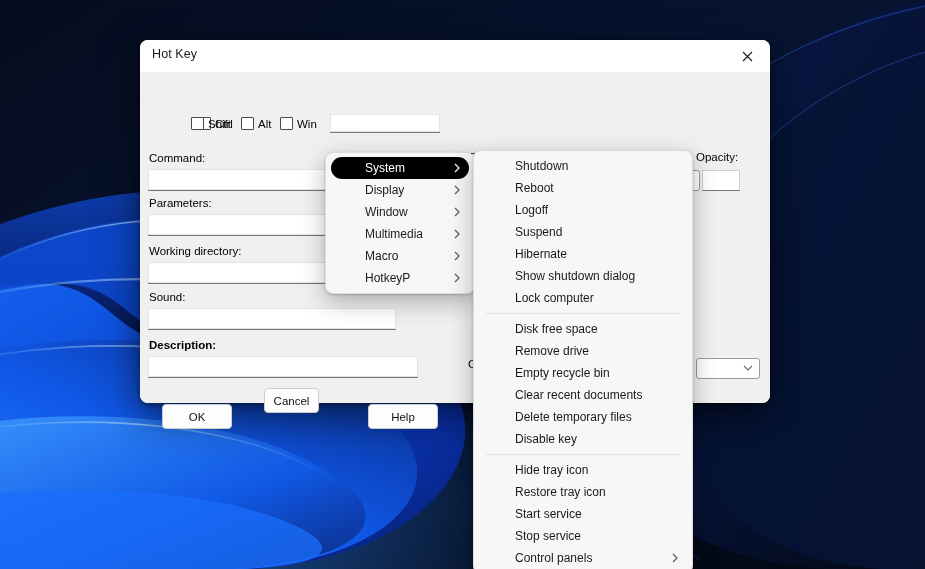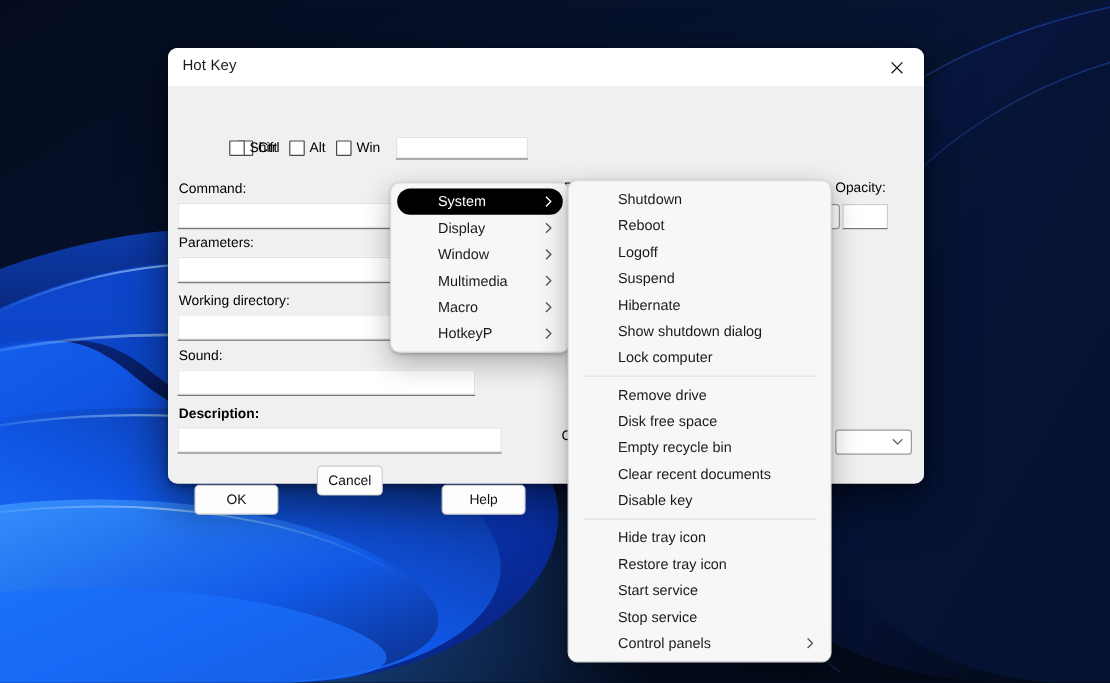--- a/index.html
+++ b/index.html
@@ -340,32 +340,35 @@
   <div class="mi">
       <span>Show shutdown dialog</span>
     </div>
   <div class="mi">
       <span>Lock computer</span>
     </div>
 
   <div class="msep"></div>
 
   <div class="mi">
+      <span>Disk free space</span>
+    </div>
+  <div class="mi">
       <span>Remove drive</span>
     </div>
   <div class="mi">
-      <span>Disk free space</span>
-    </div>
-  <div class="mi">
       <span>Empty recycle bin</span>
     </div>
   <div class="mi">
       <span>Clear recent documents</span>
     </div>
   <div class="mi">
+      <span>Delete temporary files</span>
+    </div>
+  <div class="mi">
       <span>Disable key</span>
     </div>
 
   <div class="msep"></div>
 
   <div class="mi">
       <span>Hide tray icon</span>
     </div>
   <div class="mi">
       <span>Restore tray icon</span>

